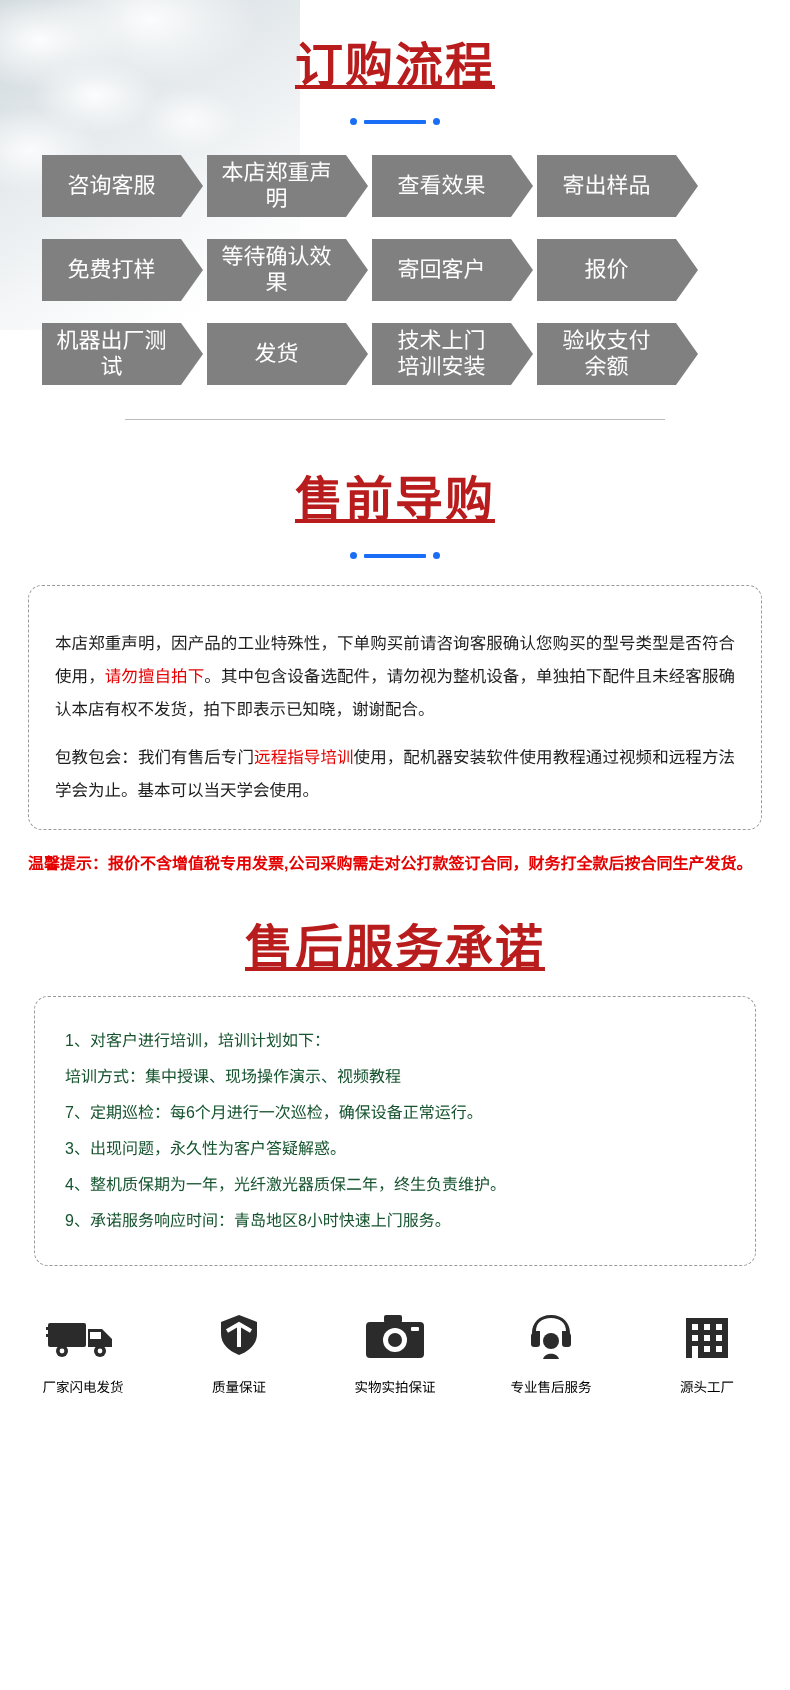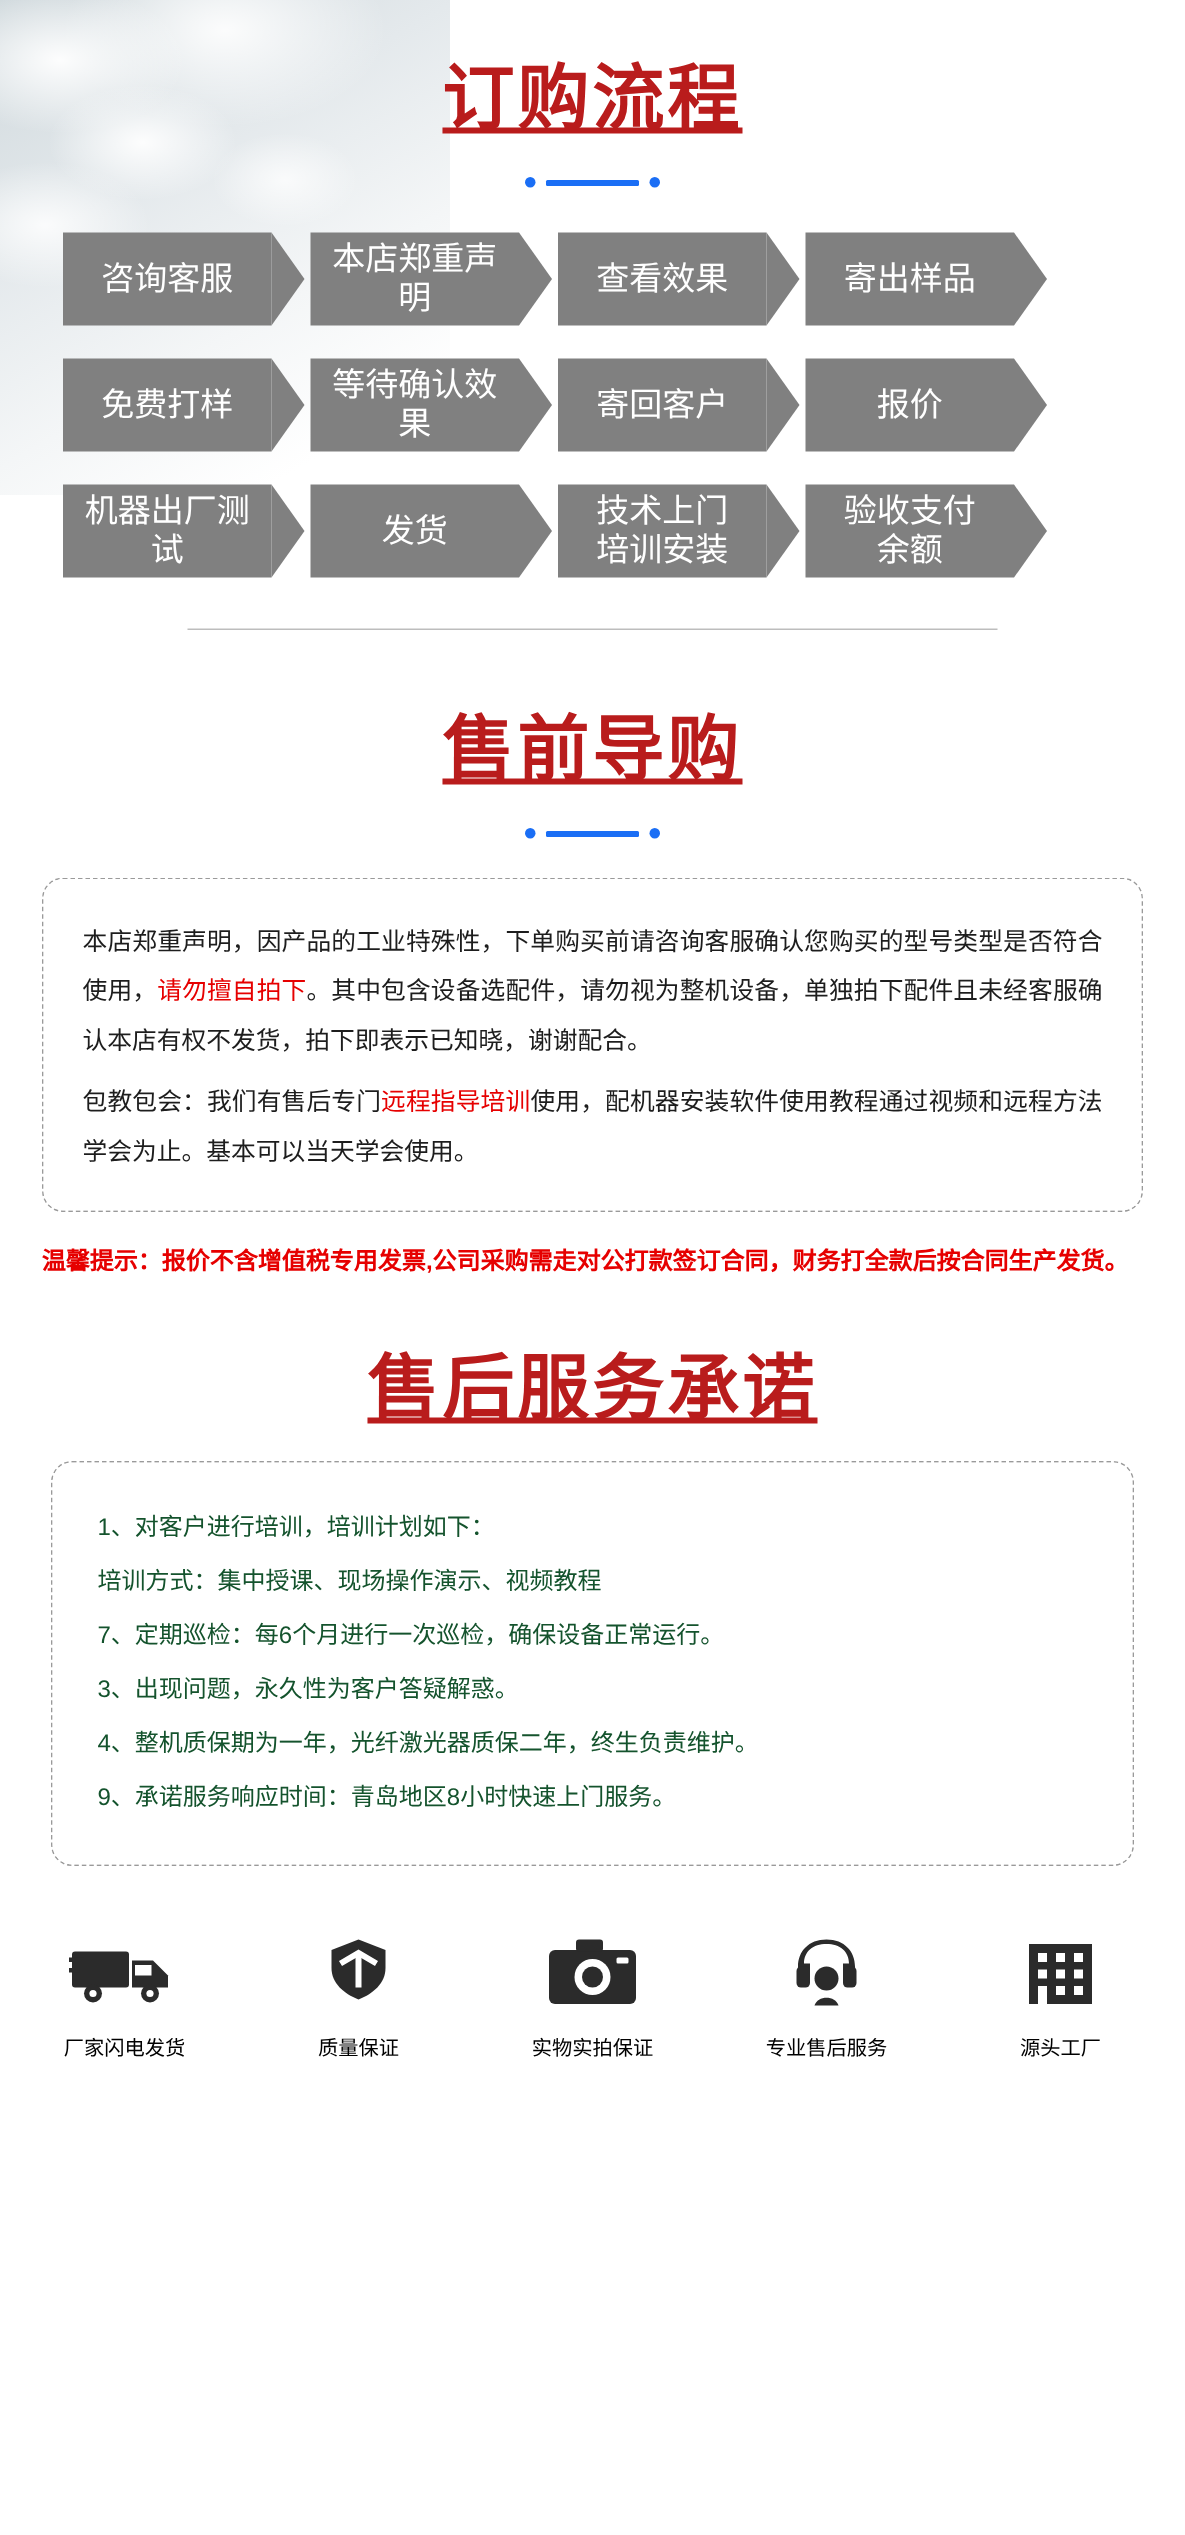--- a/index.html
+++ b/index.html
@@ -120,21 +120,21 @@
     border: 1px dashed #9a9a9a;
     border-radius: 14px;
     margin: 26px 28px 0 28px;
     padding: 26px 26px 22px 26px;
   }
   .para {
     font-size: 16.5px;
     line-height: 2.0;
     color: #1d1d1d;
     text-align: justify;
-    margin: 0 0 8px 0;
+    margin: 15px 0 8px 0;
   }
   .para:last-child { margin-bottom: 0; }
   .red { color: #e60000; }
 
   .notice {
     color: #e60000;
     font-size: 16px;
     line-height: 2.0;
     margin: 18px 28px 0 28px;
     font-weight: bold;

